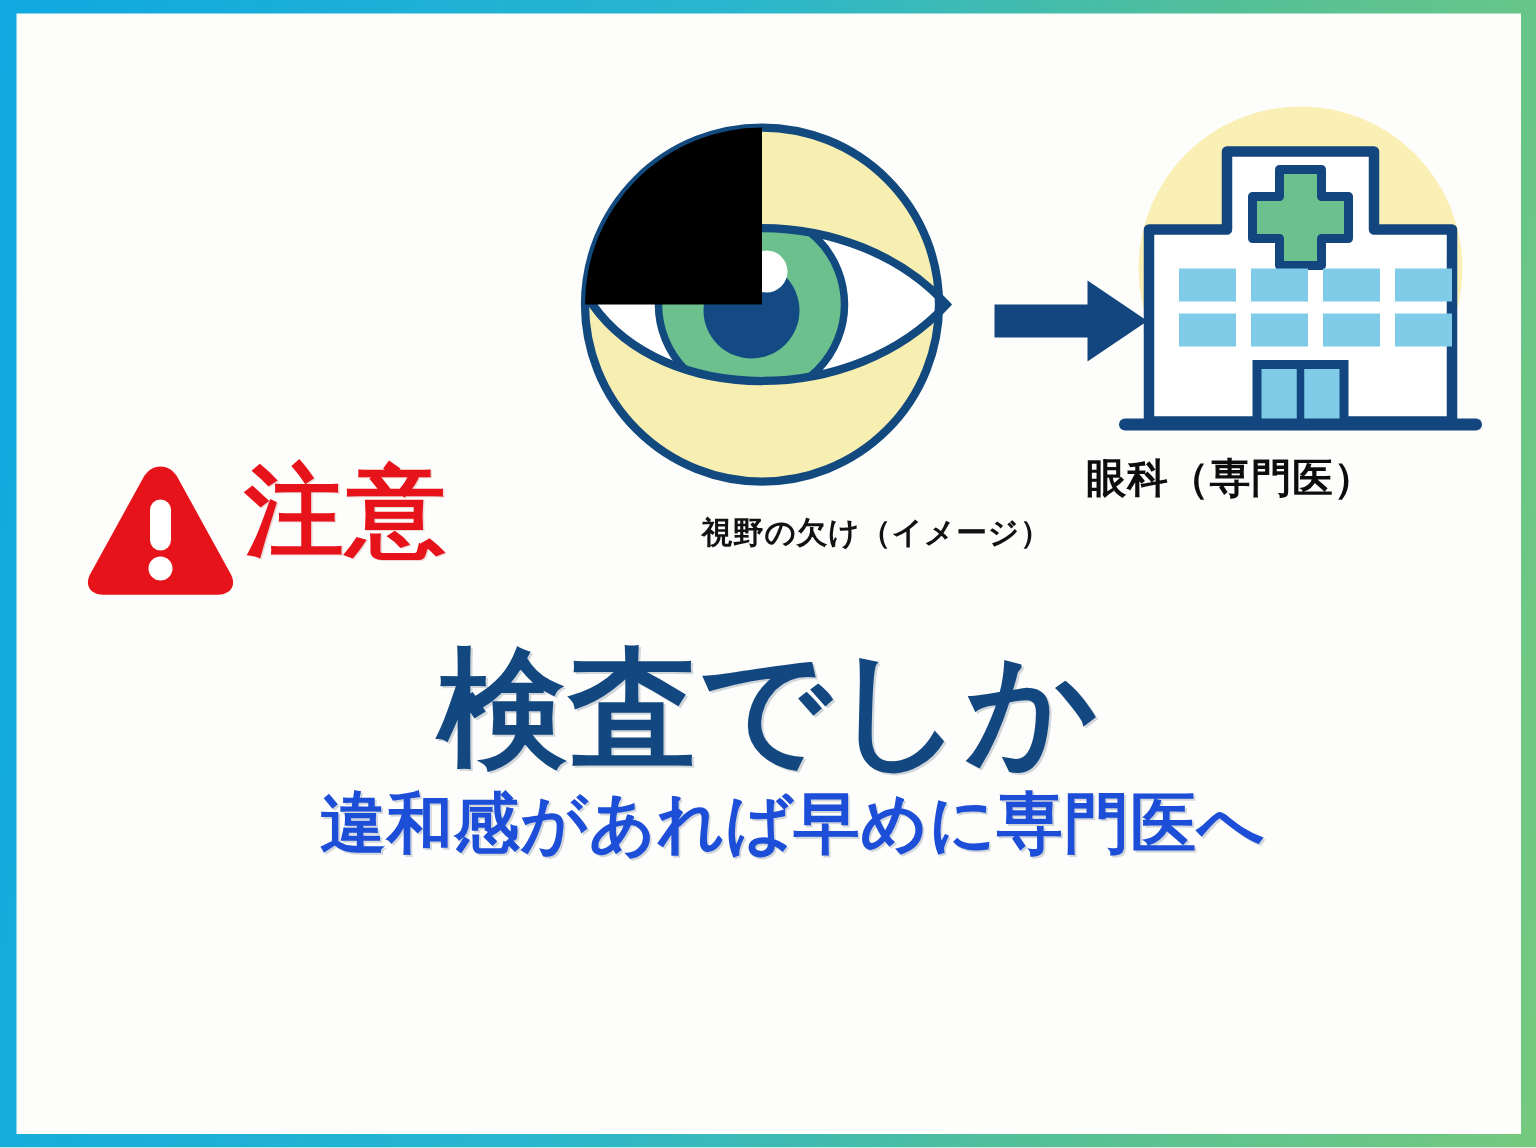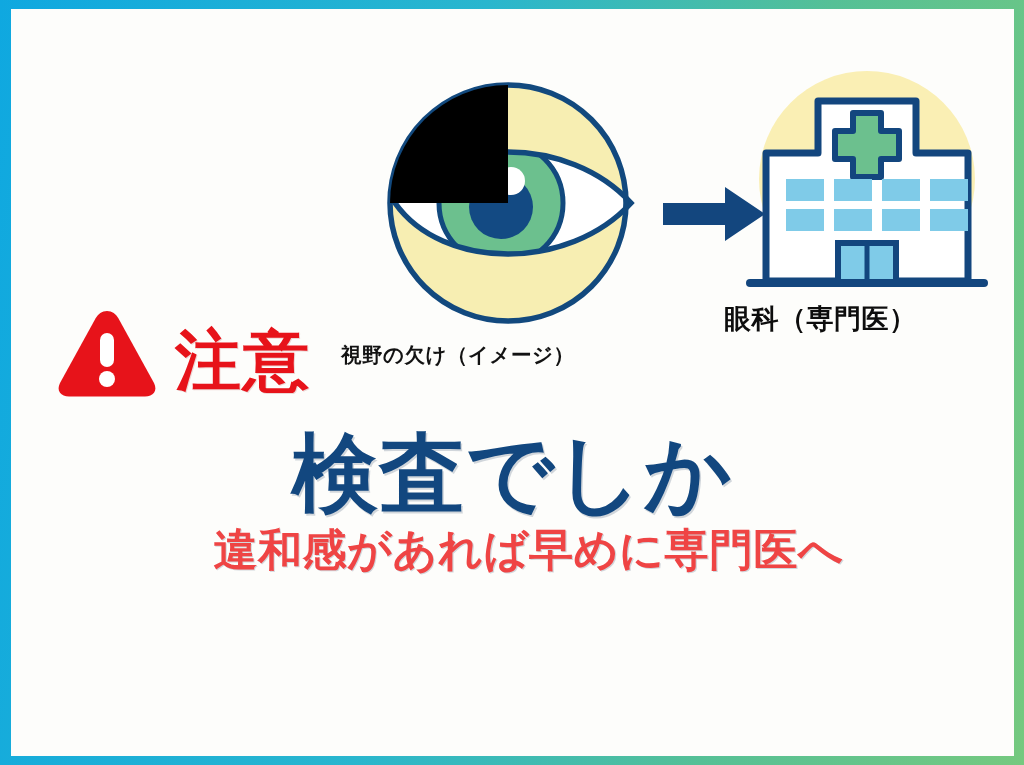--- a/index.html
+++ b/index.html
@@ -38,21 +38,21 @@
     width: 270px;
     height: 252px;
   }
   #eye-figure svg { display: block; width: 100%; height: 100%; }
 
   #eye-caption {
     position: absolute;
     left: 330px;
     top: 332px;
     width: 360px;
-    text-align: left;
+    text-align: right;
     font-size: 20.5px;
     font-weight: 700;
     letter-spacing: 0.5px;
     color: #121212;
     white-space: nowrap;
   }
 
   
   #arrow-figure {
     position: absolute;
@@ -85,23 +85,22 @@
     color: #0D0D0D;
     white-space: nowrap;
   }
 
   
   #alert-badge {
     position: absolute;
     left: 44px;
     top: 298px;
     display: flex;
-    align-items: flex-end;
-    gap: 16px;
-    font-family: Liberation Mono, monospace;
+    align-items: flex-start;
+    gap: 4px;
   }
   #alert-triangle { width: 104px; height: 92px; display: block; }
   #alert-label {
     font-size: 66px;
     font-weight: 900;
     line-height: 1;
     color: #E7131A;
     letter-spacing: 2px;
     white-space: nowrap;
     text-shadow: 1px 1px 0 rgba(140,0,0,.15);
@@ -122,21 +121,21 @@
     line-height: 1.05;
     letter-spacing: 1px;
     white-space: nowrap;
     text-shadow: 1.5px 1.5px 0 rgba(10,40,80,.18);
     margin-top: 23px;
   }
   #headline-line-2 { margin-top: 6px; }
 
   #subheadline {
     margin-top: 8px;
-    color: #ef4444;
+    color: #1d4ed8;
     font-weight: 900;
     font-size: 44px;
     line-height: 1.1;
     letter-spacing: 0.5px;
     white-space: nowrap;
     text-shadow: 1.2px 1.2px 0 rgba(10,40,80,.18);
     margin-left: 32px;
   }
 </style>
 </head>

